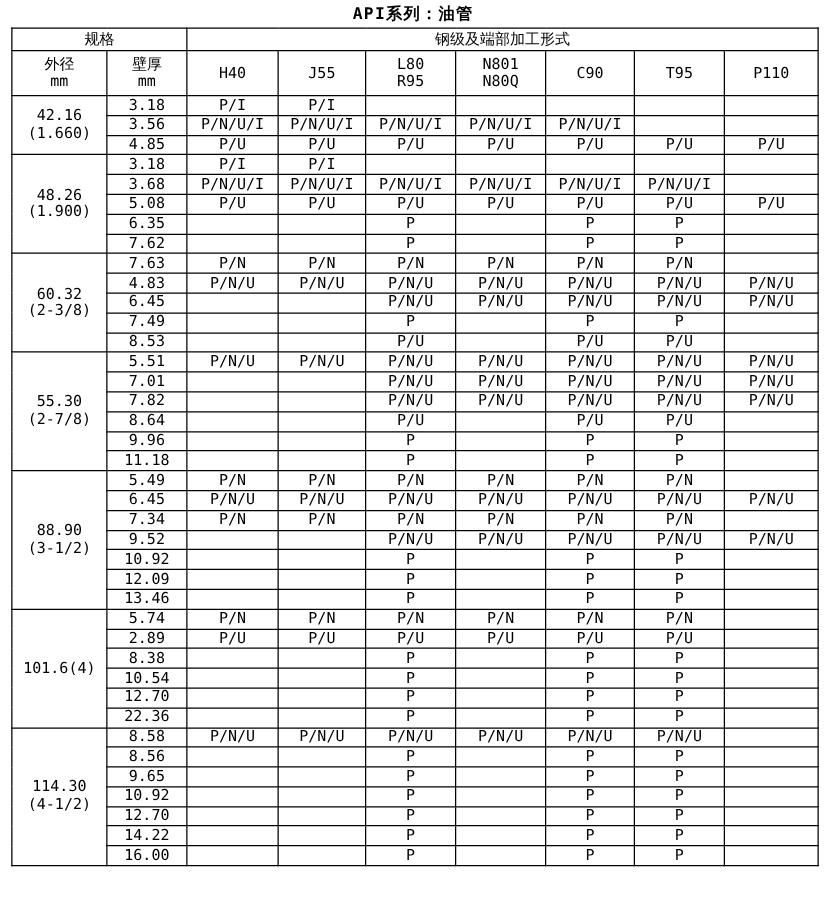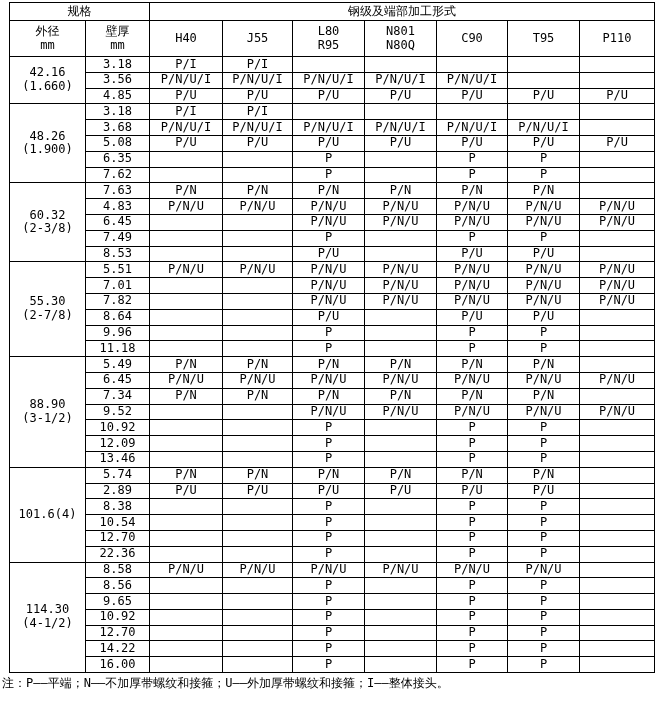--- a/index.html
+++ b/index.html
@@ -61,20 +61,21 @@
   col.c-g3 { width: 72px; }
   col.c-g4 { width: 72px; }
   col.c-g5 { width: 71px; }
   col.c-g6 { width: 72px; }
   col.c-g7 { width: 75px; }
 </style>
 </head>
 <body>
 
 <div class="page">
+  <div class="title">API系列：油管</div>
 
   <table class="main">
     <colgroup>
       <col class="c-od">
         <col class="c-wt">
       <col class="c-g1">
         <col class="c-g2">
         <col class="c-g3">
         <col class="c-g4">
       <col class="c-g5">
@@ -502,14 +503,13 @@
           <td class="val-cell"></td>
           <td class="val-cell">P</td>
           <td class="val-cell"></td>
           <td class="val-cell">P</td>
           <td class="val-cell">P</td>
           <td class="val-cell"></td>
         </tr>
       </tbody>
   </table>
 
-  <div class="footnote">注：P——平端；N——不加厚带螺纹和接箍；U——外加厚带螺纹和接箍；I——整体接头。</div>
 </div>
 
 </body></html>

